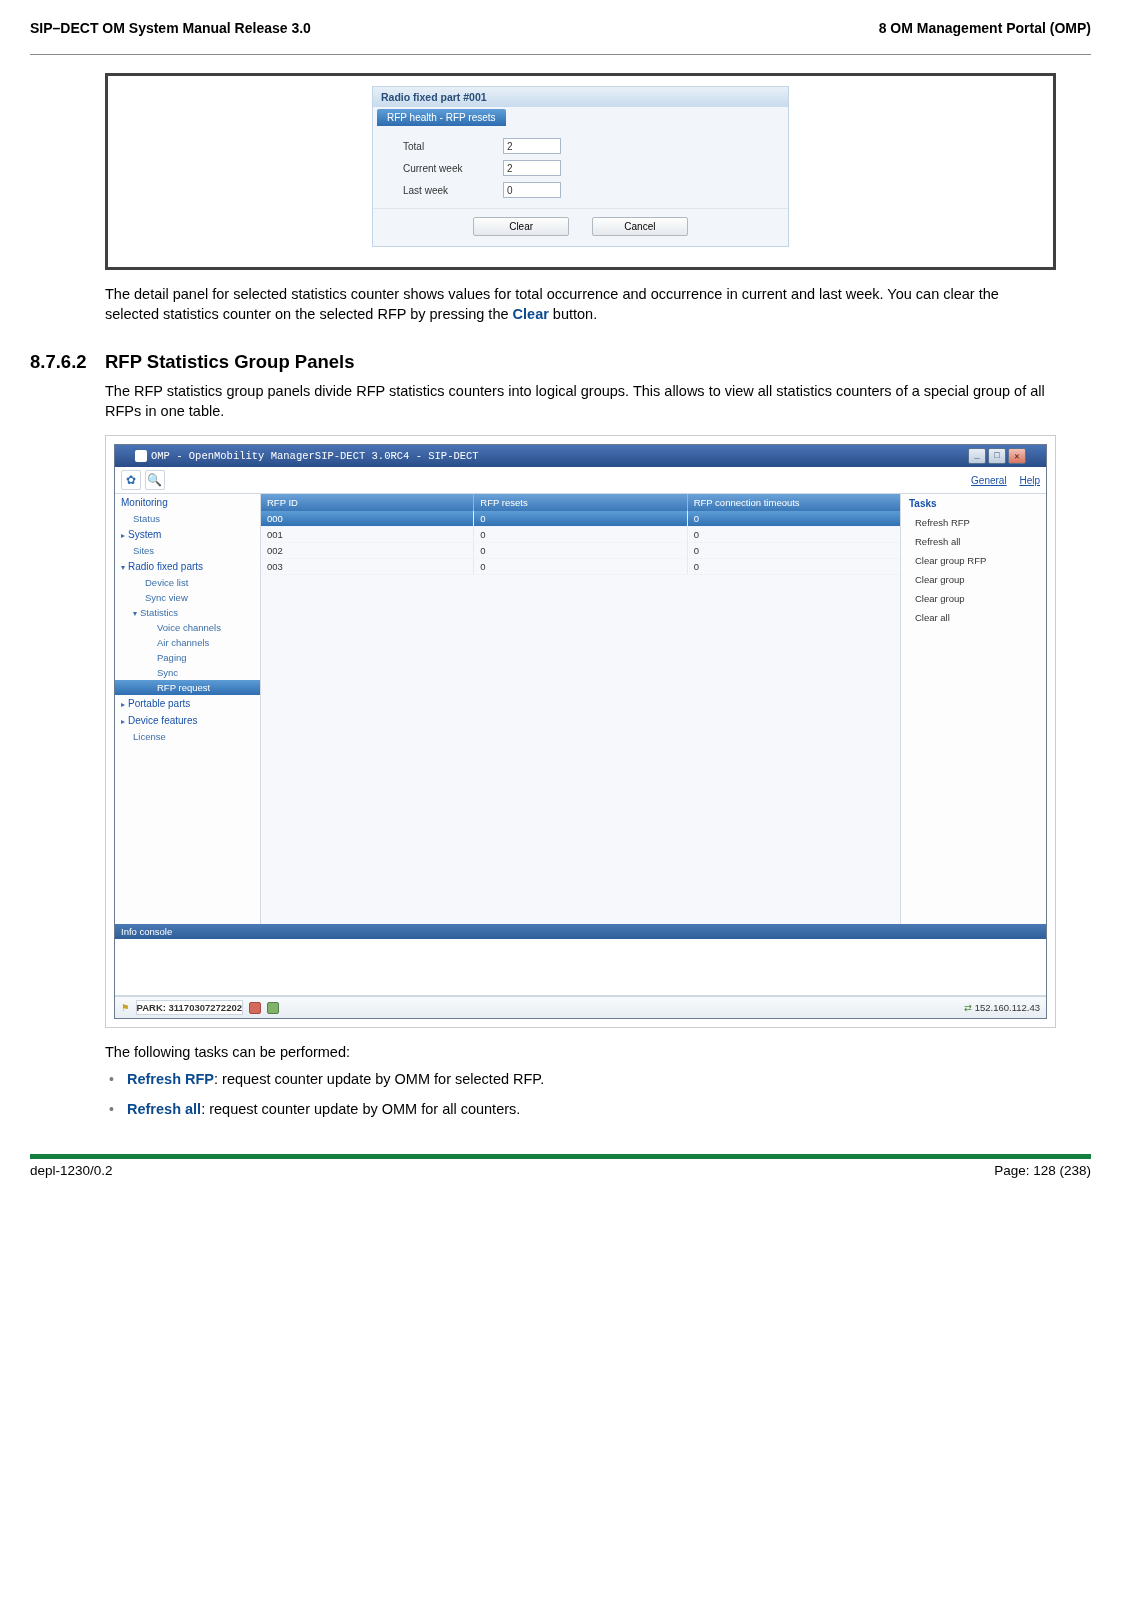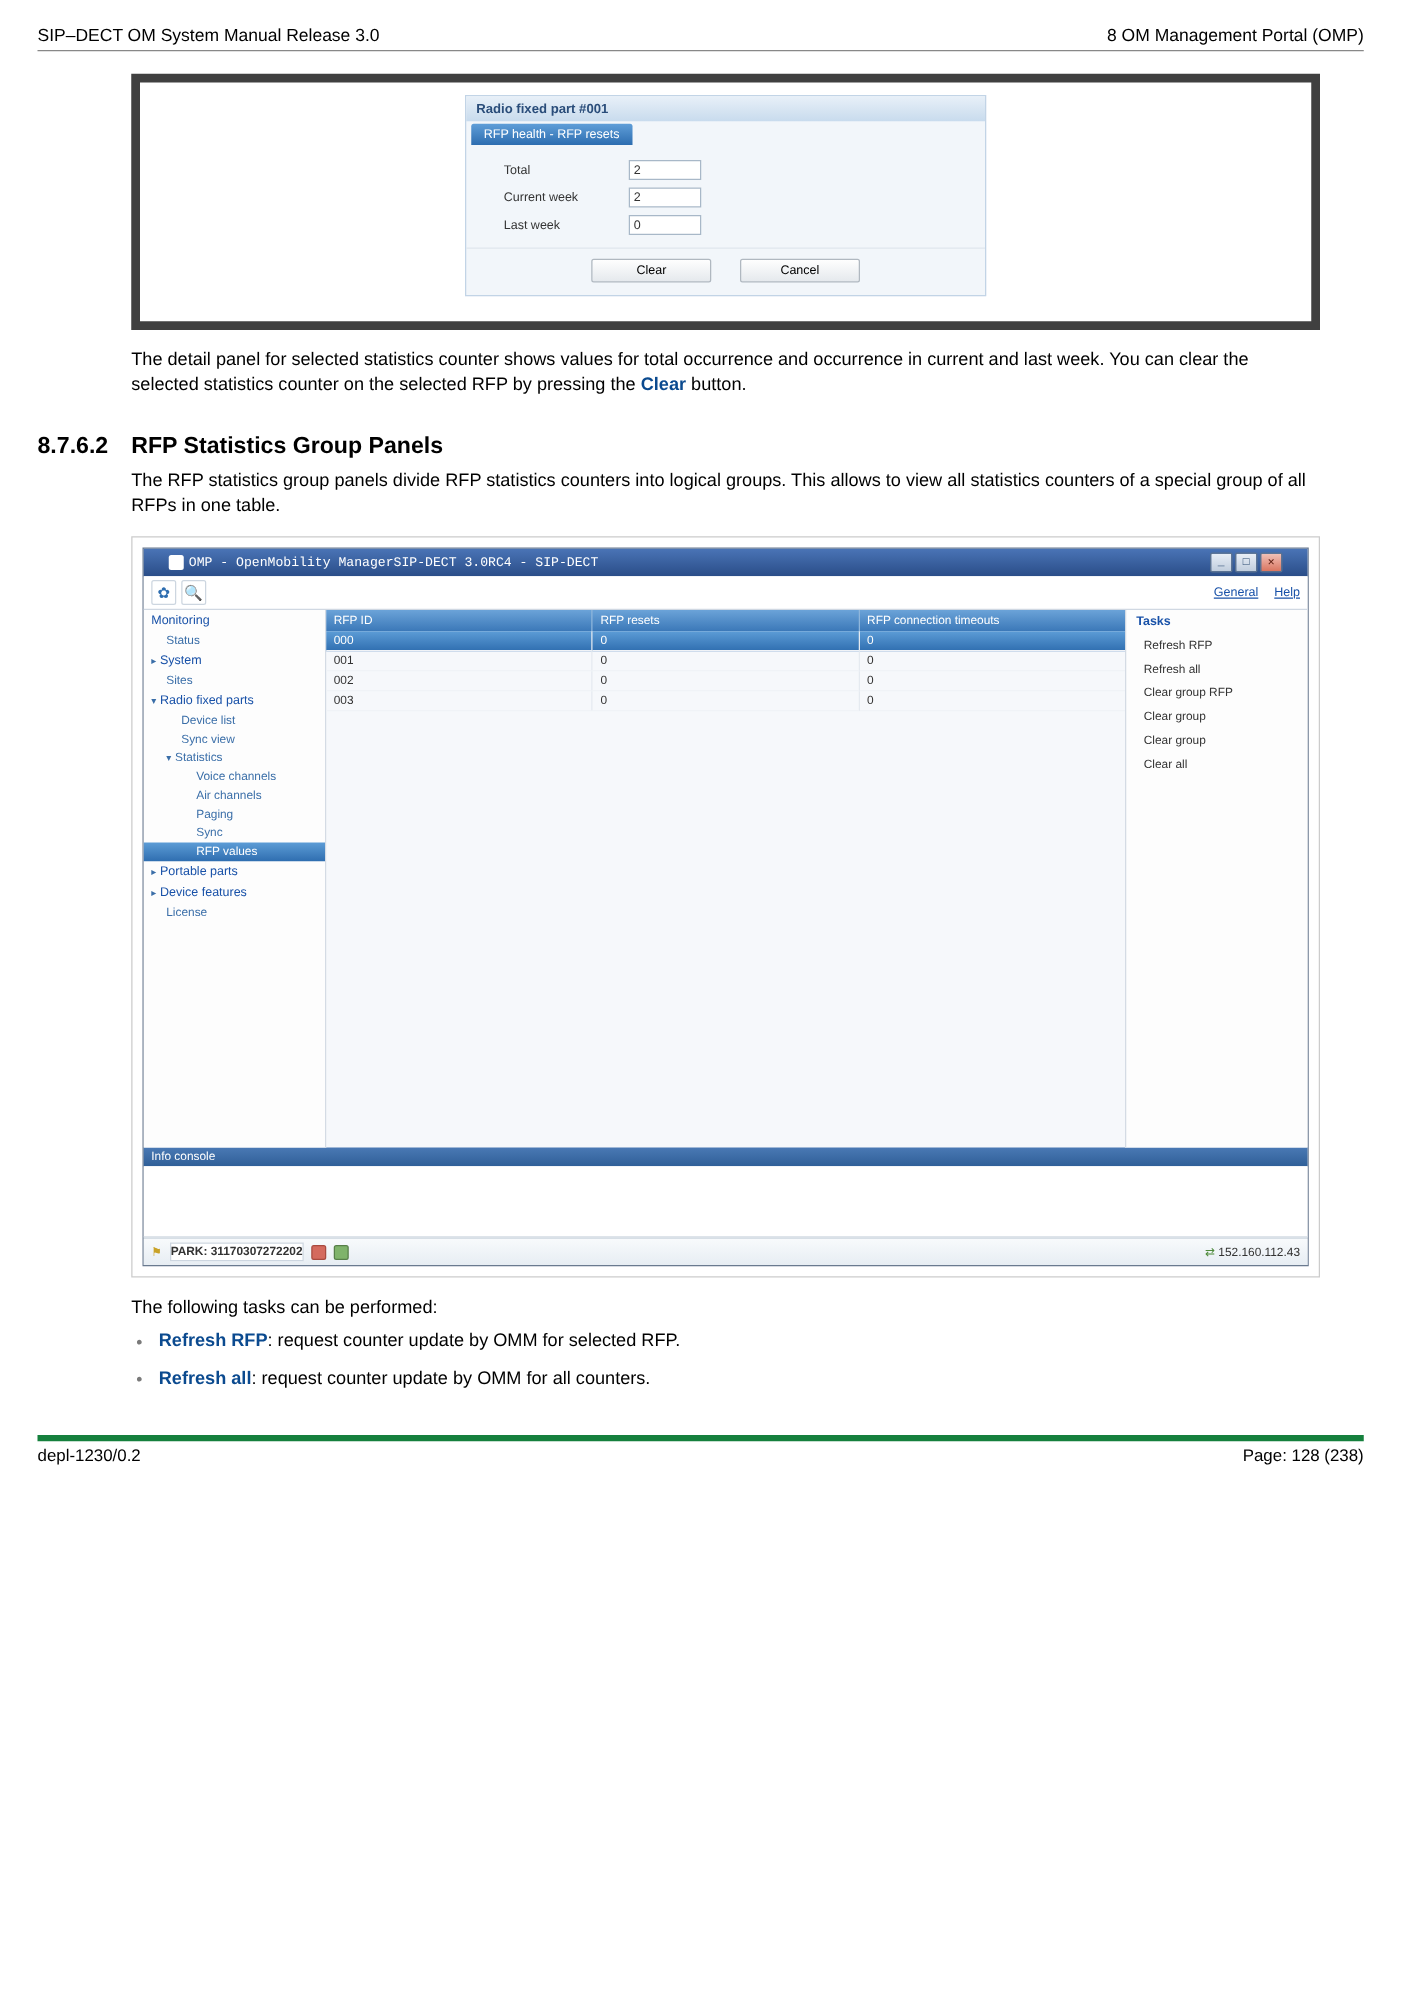--- a/index.html
+++ b/index.html
@@ -6,32 +6,32 @@
     font-family: Arial, Helvetica, sans-serif;
     font-size: 14.5px;
     color: #000;
     margin: 0;
     padding: 20px 30px;
     width: 1061px;
   }
   .page-header {
     display: flex;
     justify-content: space-between;
-    font-weight: normal;
+    font-weight: bold;
     font-size: 14px;
     border-bottom: 1px solid #888;
-    padding-bottom: 4px;
+    padding-bottom: 18px;
     margin-bottom: 18px;
   }
   .content-indent {
     margin-left: 75px;
     margin-right: 35px;
   }
   .figure-frame {
-    border: 7px solid #404040;
+    border: 3px solid #404040;
     padding: 10px 10px 20px 10px;
     background: #fff;
   }
   .dialog1 {
     width: 415px;
     margin: 0 auto;
     border: 1px solid #c2d4e6;
     background: #f2f6fa;
     font-family: Tahoma, Arial, sans-serif;
     font-size: 10px;
@@ -288,21 +288,21 @@
           <div class="cat arrowr">System</div>
           <div class="sub">Sites</div>
           <div class="cat arrow">Radio fixed parts</div>
           <div class="sub2">Device list</div>
           <div class="sub2">Sync view</div>
           <div class="sub arrow" style="padding-left:18px;">Statistics</div>
           <div class="sub3">Voice channels</div>
           <div class="sub3">Air channels</div>
           <div class="sub3">Paging</div>
           <div class="sub3">Sync</div>
-          <div class="sub3 active">RFP values</div>
+          <div class="sub3 active">RFP request</div>
           <div class="cat arrowr">Portable parts</div>
           <div class="cat arrowr">Device features</div>
           <div class="sub">License</div>
         </div>
         <div class="main-area">
           <div class="table-area">
             <div class="table-head">
               <div>RFP ID</div>
               <div>RFP resets</div>
               <div>RFP connection timeouts</div>

